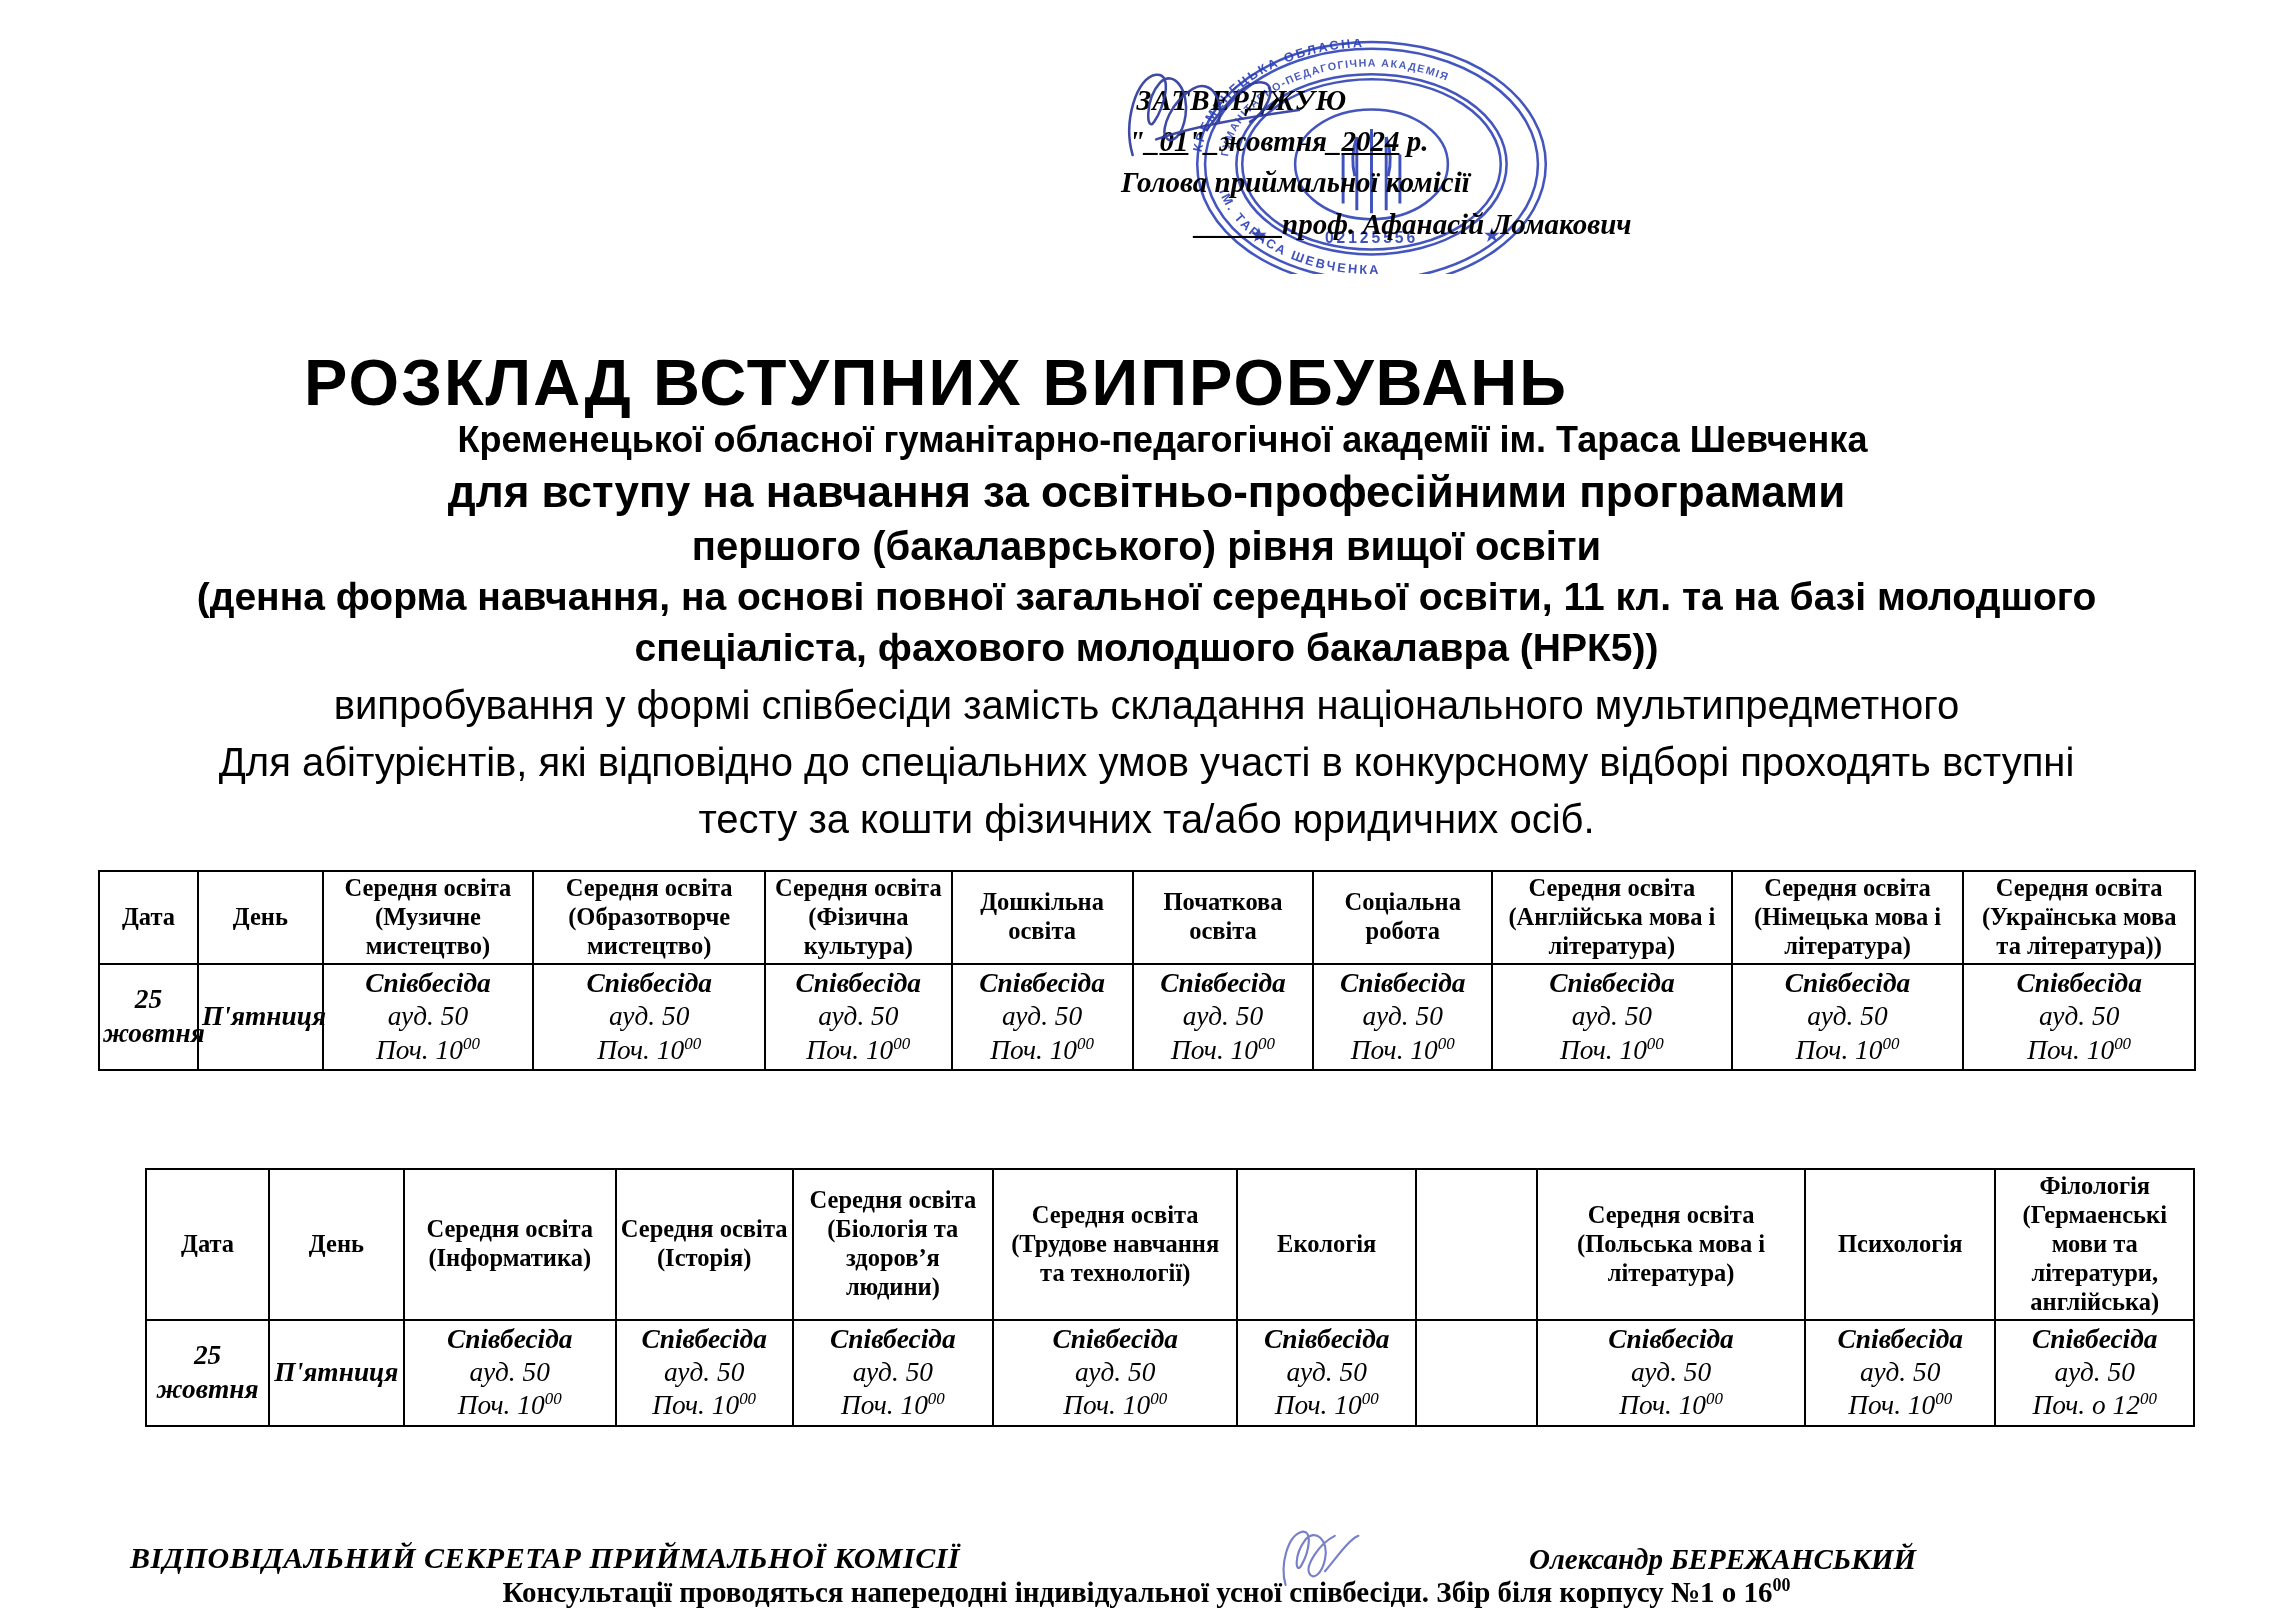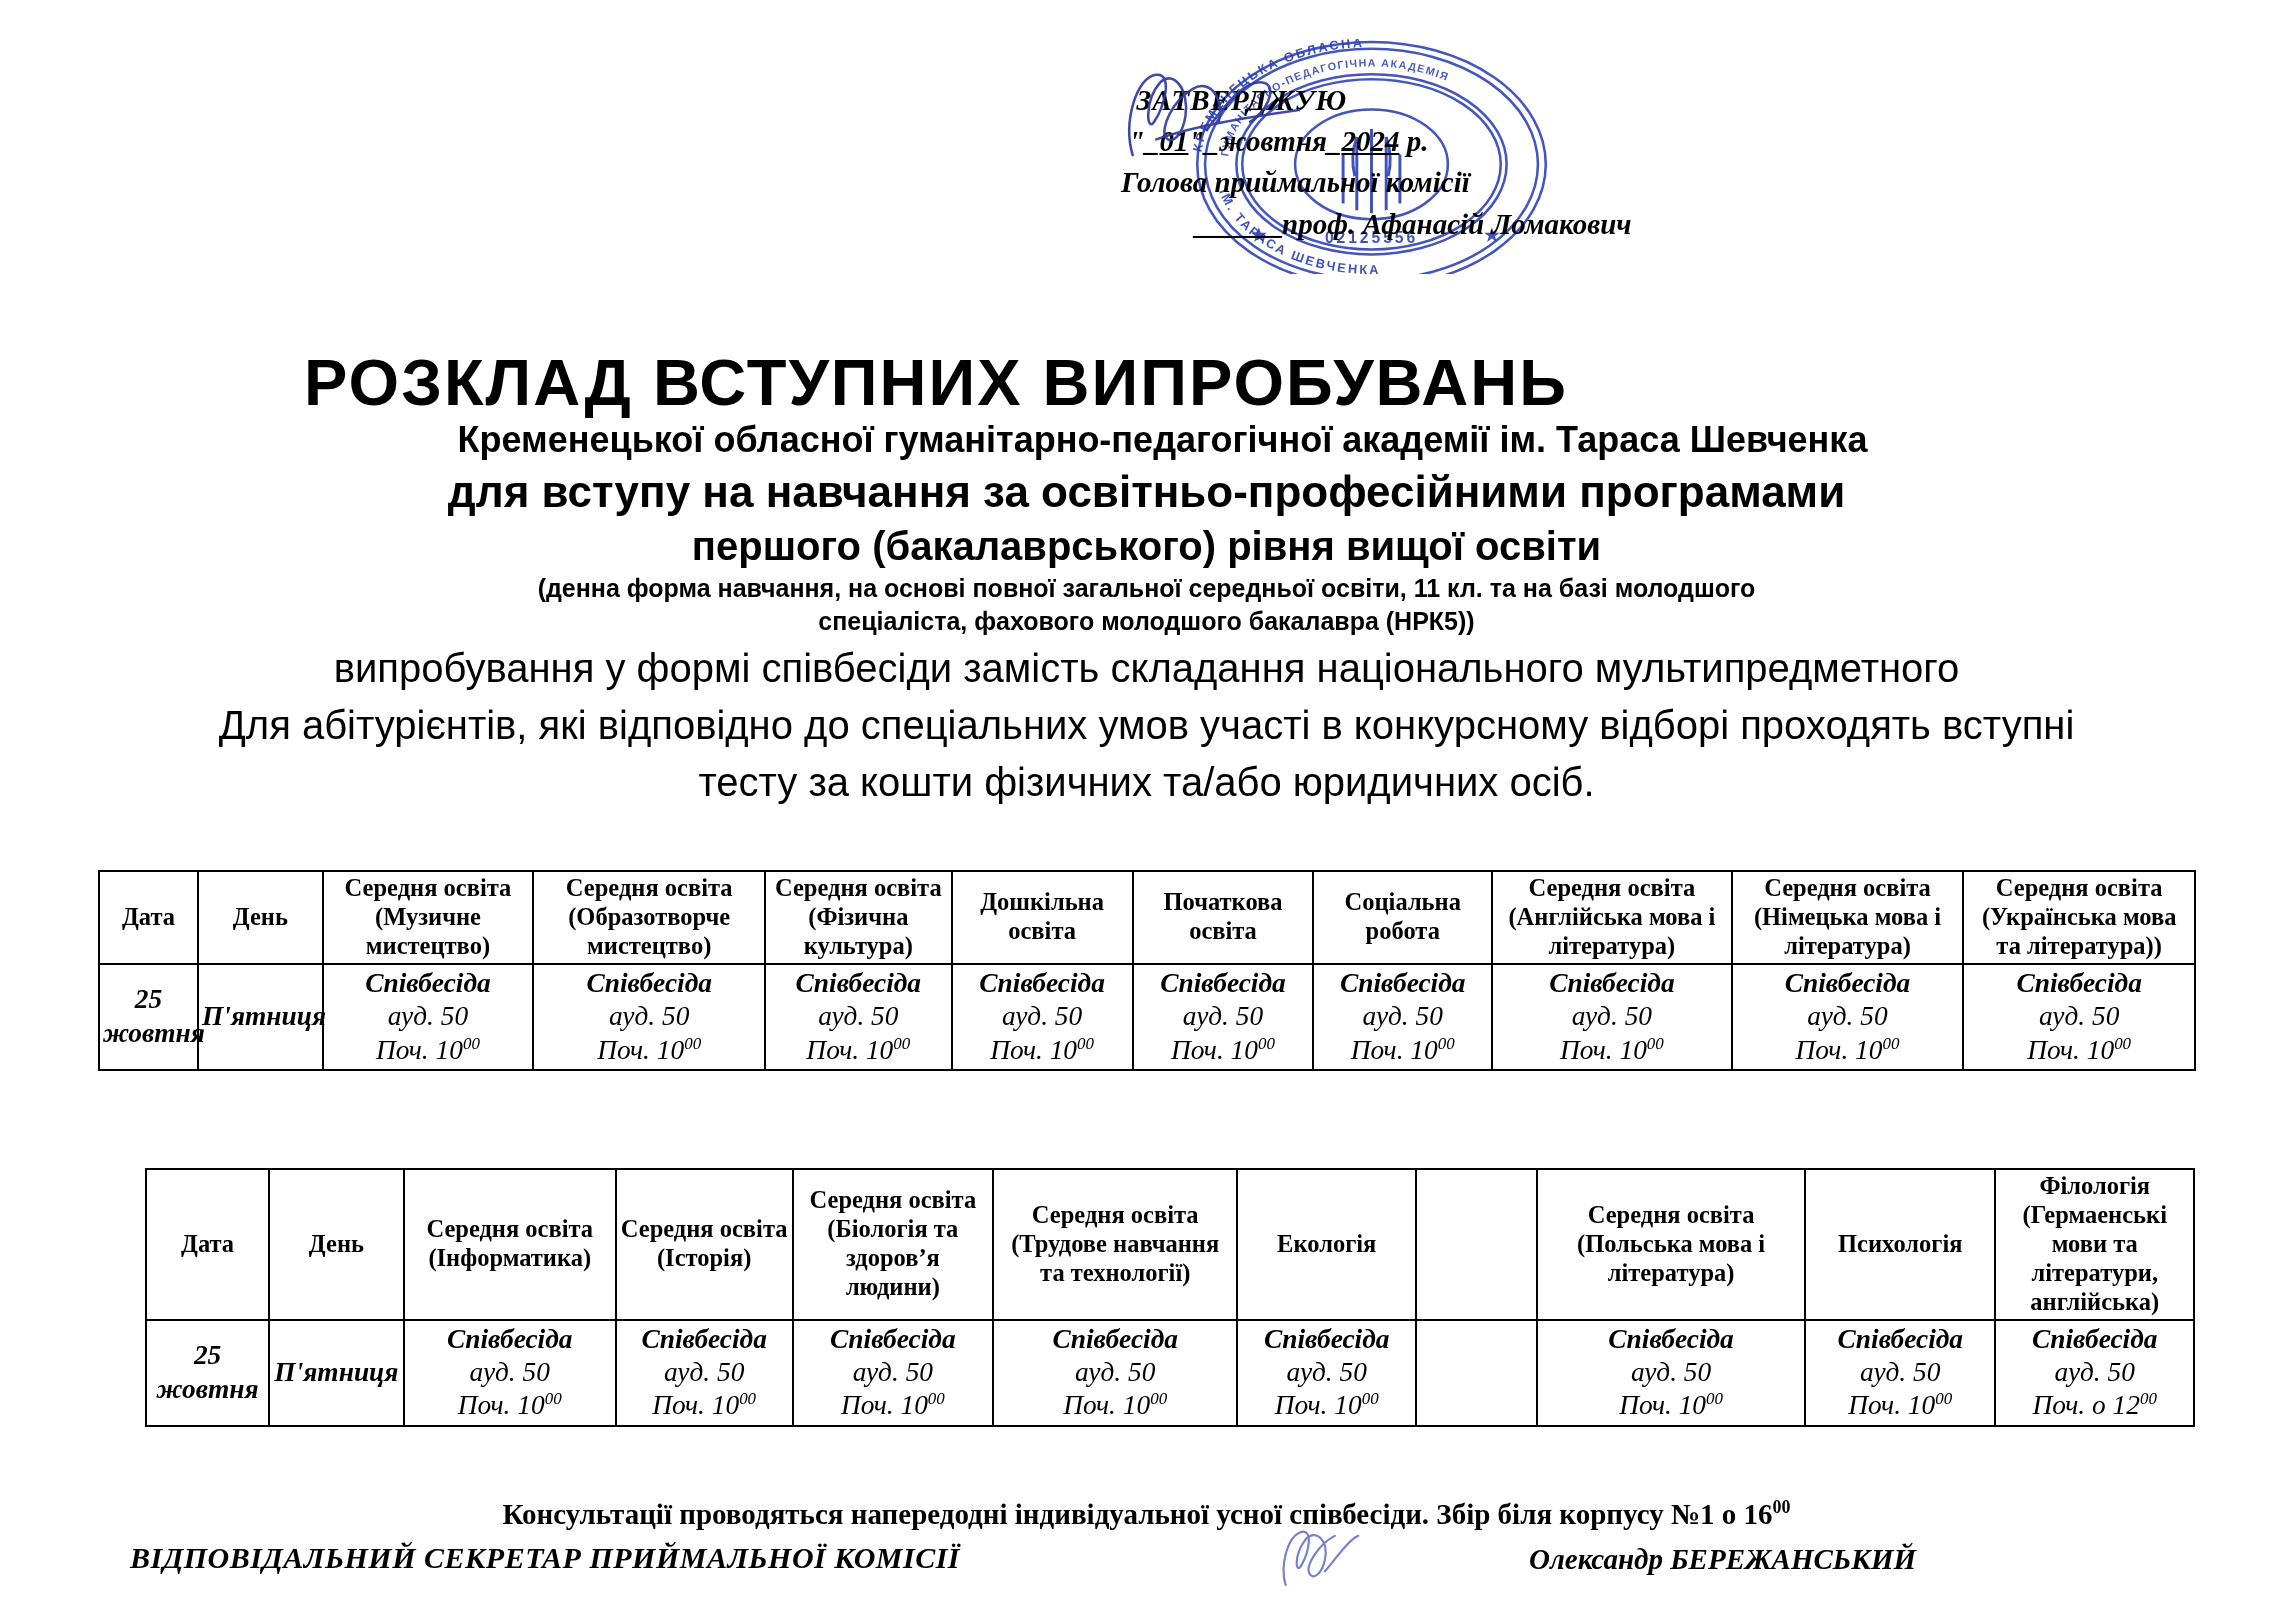--- a/index.html
+++ b/index.html
@@ -76,21 +76,21 @@
     top: 417px;
     width: 2293px;
     text-align: center;
     font-family: "Liberation Sans", sans-serif;
     font-weight: bold;
     z-index: 3;
   }
   .sub1 { font-size: 36px; line-height: 1.28; padding-left: 32px; }
   .sub2 { font-size: 44px; line-height: 1.30; }
   .sub3 { font-size: 40px; line-height: 1.30; }
-  .sub4 { font-size: 25px; line-height: 1.30; }
+  .sub4 { font-size: 39px; line-height: 1.30; }
   .para {
     font-family: "Liberation Sans", sans-serif;
     font-weight: normal;
     font-size: 40px;
     line-height: 1.28;
     padding-top: 5.9px;
   }
 
   
   table.sched {
@@ -127,21 +127,21 @@
   .cellline.norm { font-weight: normal; }
   sup { font-size: 0.62em; vertical-align: super; line-height: 0; }
 
   #table1 { left: 98px; top: 870px; width: 2098px; }
   #table2 { left: 145px; top: 1168px; width: 2050px; }
 
   
   .foot-cons {
     position: absolute;
     left: 0;
-    top: 1498px;
+    top: 1576px;
     width: 2293px;
     text-align: center;
     font-family: "Liberation Serif", serif;
     font-weight: bold;
     font-size: 29px;
     z-index: 3;
   }
   .foot-sec {
     position: absolute;
     left: 130px;

